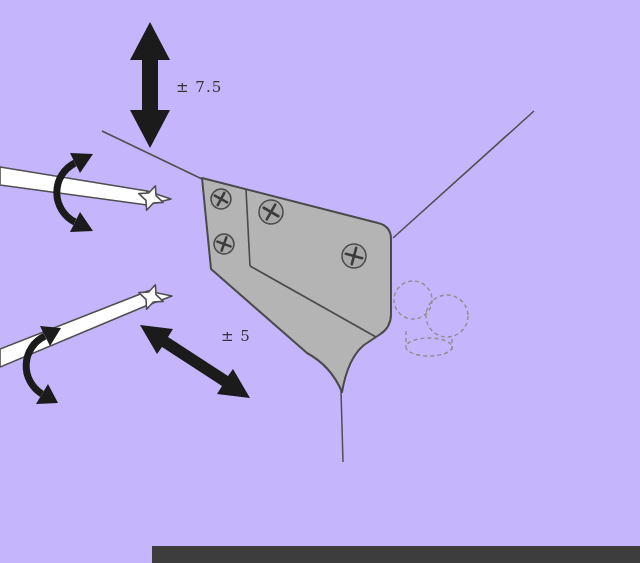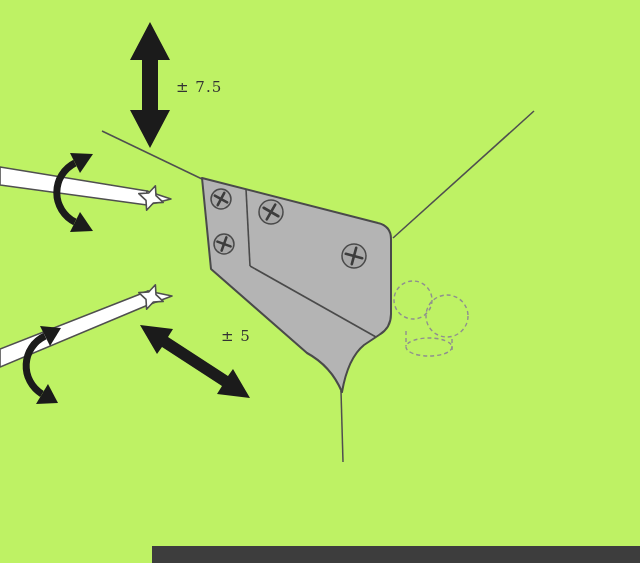--- a/index.html
+++ b/index.html
@@ -5,21 +5,21 @@
   html, body {
     margin: 0;
     padding: 0;
     background: #ffffff;
     font-family: "DejaVu Serif", serif;
   }
   .stage {
     position: relative;
     width: 640px;
     height: 563px;
-    background: #bef264;
+    background: #c4b5fd;
     overflow: hidden;
   }
   svg { display: block; }
 
   .arrow-solid { fill: var(--arrow); stroke: none; }
   .arrow-arc   { stroke: var(--arrow); stroke-width: 7; fill: none; }
   .arrow-head  { fill: var(--arrow); stroke: none; }
 
   .label-text {
     fill: var(--label);

